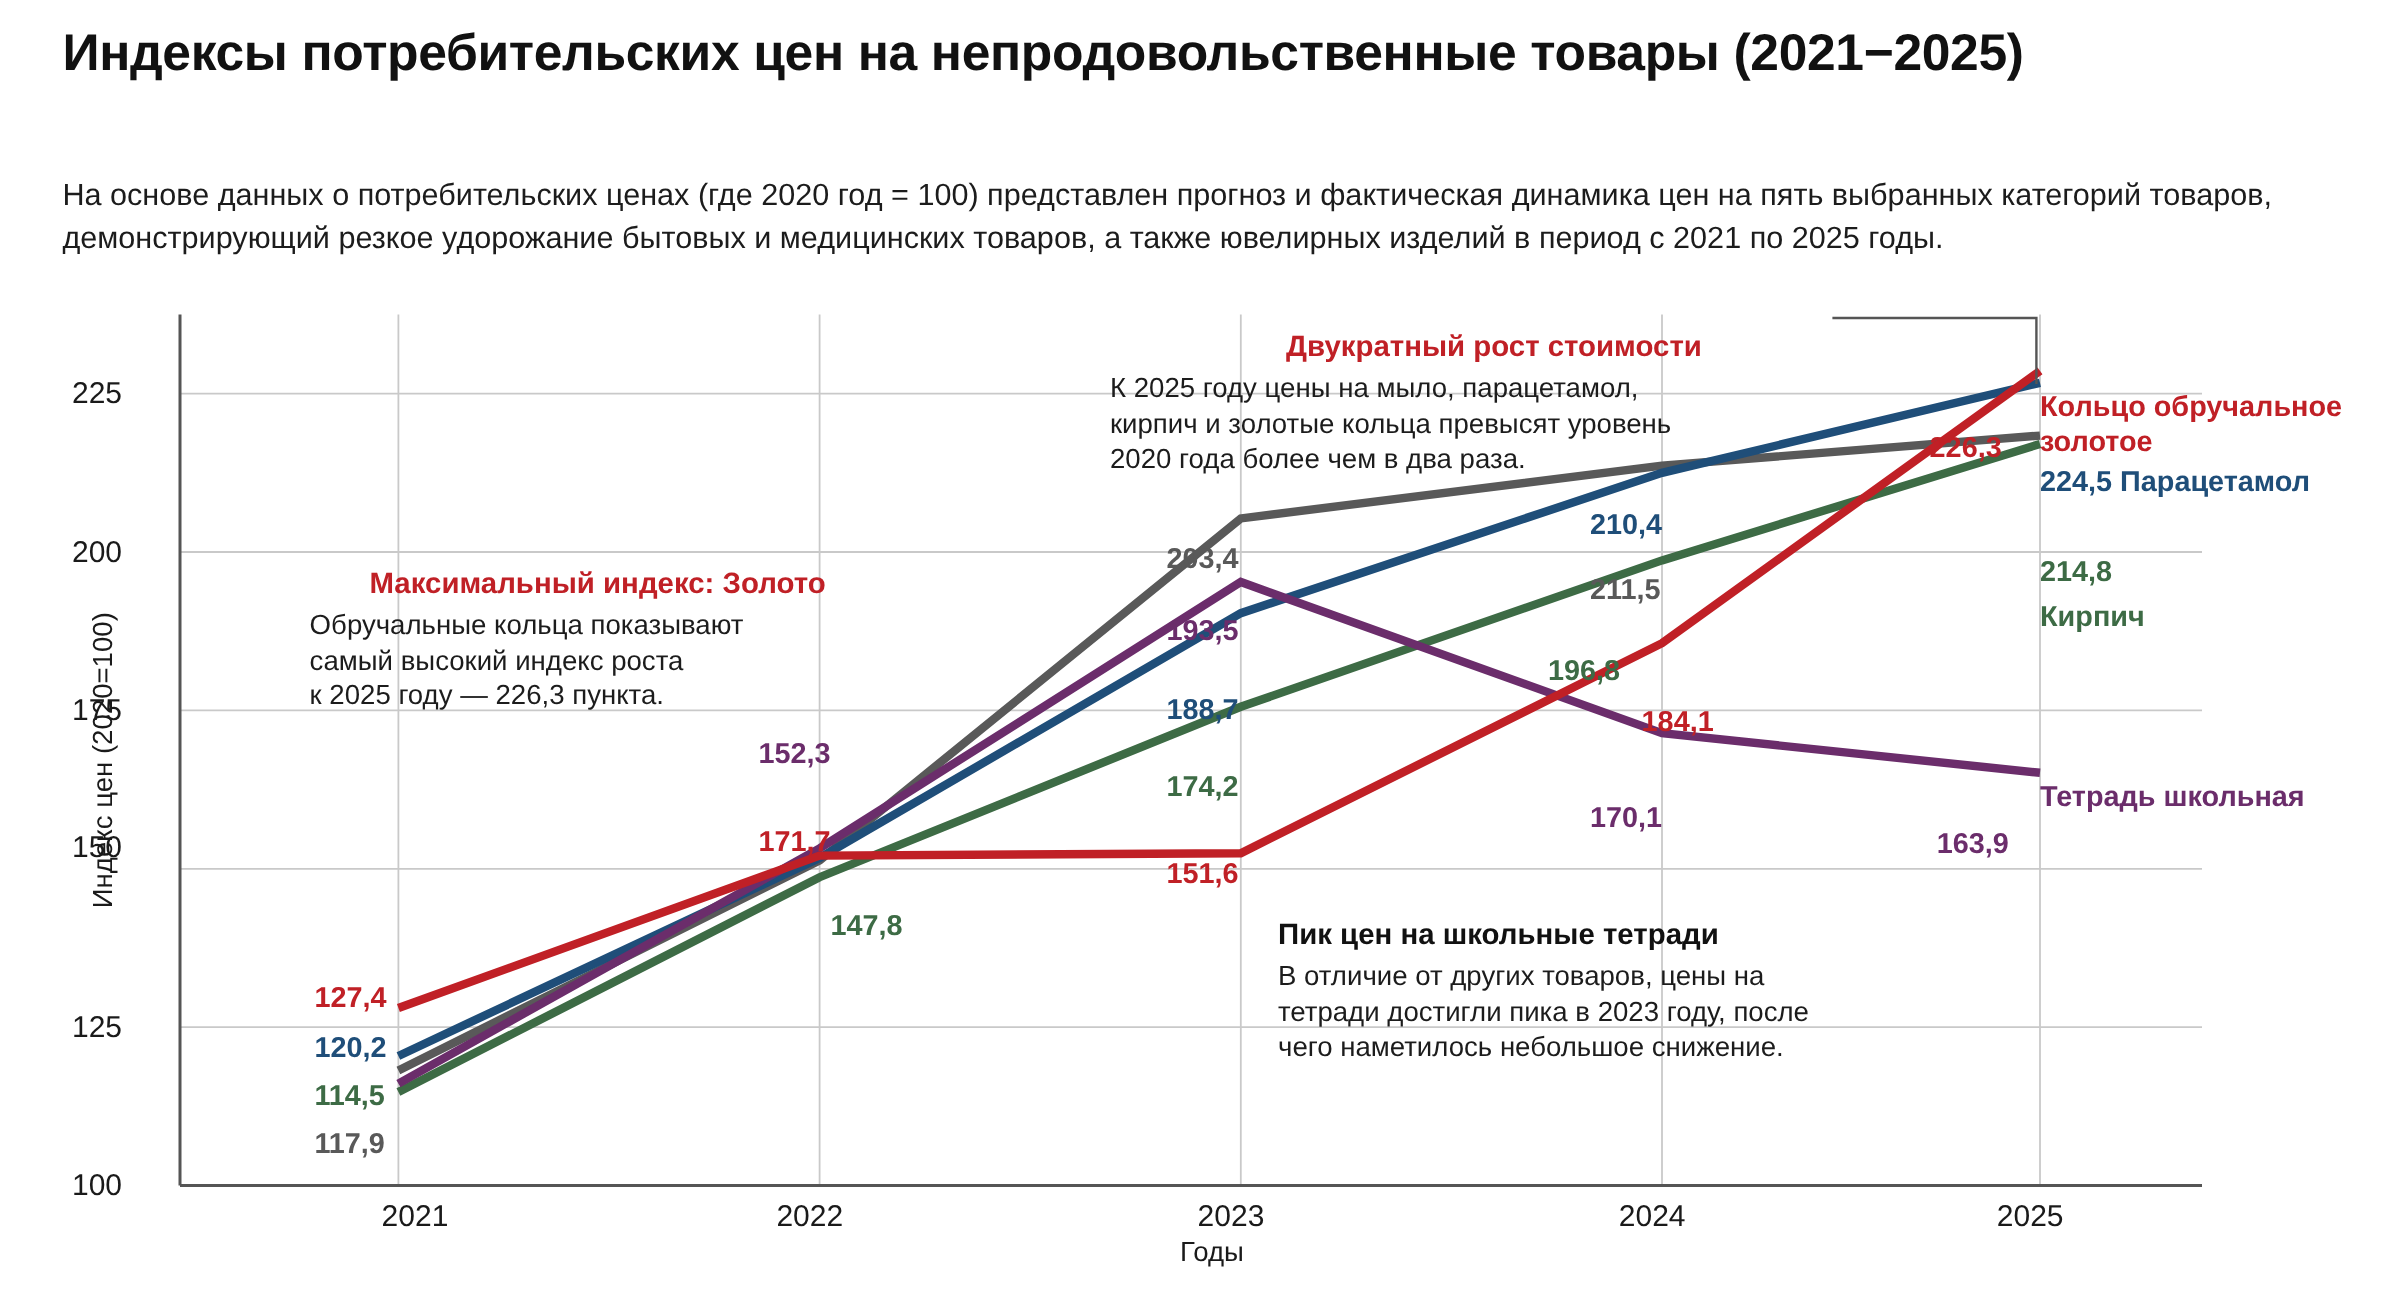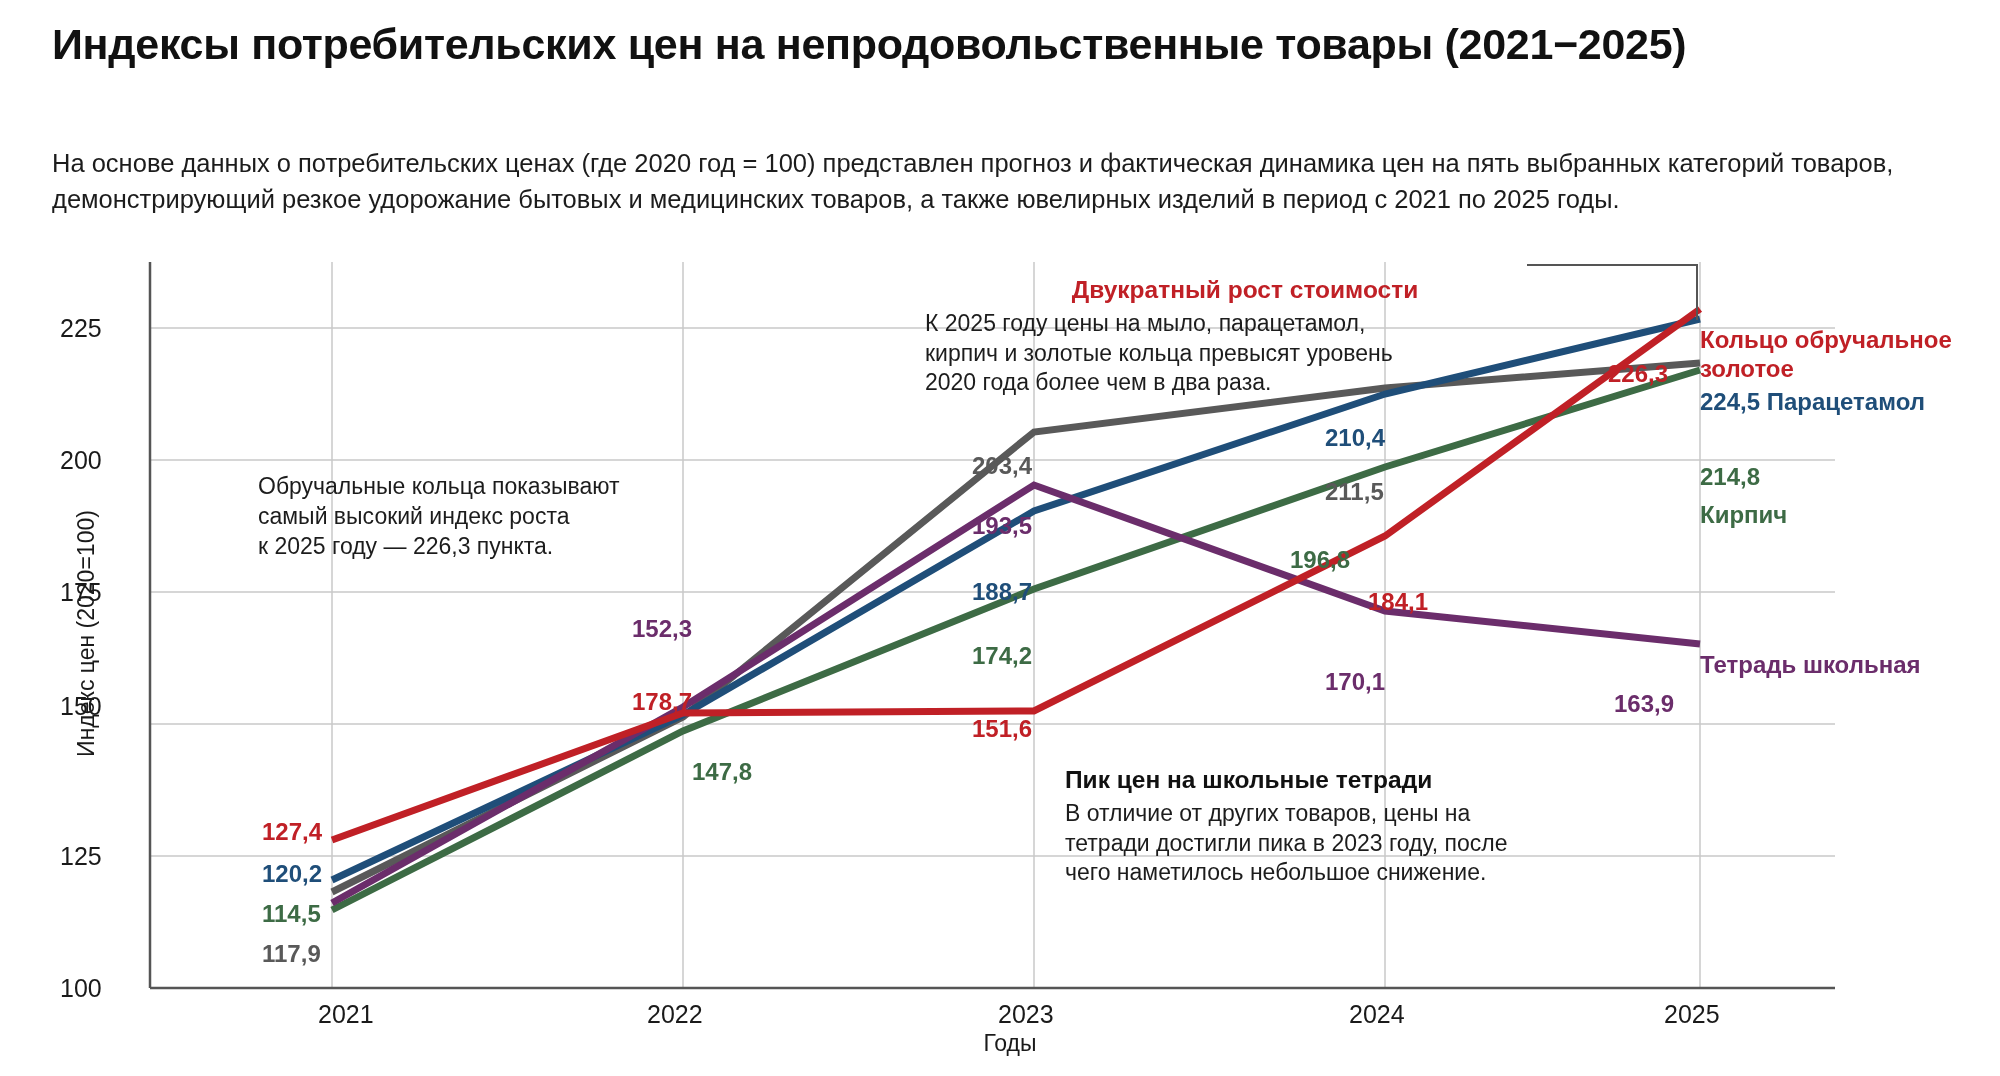--- a/index.html
+++ b/index.html
@@ -170,21 +170,21 @@
 
     <div id="ylabel-text">Индекс цен (2020=100)</div>
     <div id="xlabel-text">Годы</div>
 
     <div class="val-label" style="left:262px; top:818px; color:#c02026;">127,4</div>
     <div class="val-label" style="left:262px; top:860px; color:#1f4e79;">120,2</div>
     <div class="val-label" style="left:262px; top:900px; color:#3d6b45;">114,5</div>
     <div class="val-label" style="left:262px; top:940px; color:#595959;">117,9</div>
 
     <div class="val-label" style="left:632px; top:615px; color:#6b2d6b;">152,3</div>
-    <div class="val-label" style="left:632px; top:688px; color:#c02026;">178,7</div>
+    <div class="val-label" style="left:632px; top:688px; color:#c02026;">171,7</div>
     <div class="val-label" style="left:692px; top:758px; color:#3d6b45;">147,8</div>
 
     <div class="val-label" style="left:972px; top:452px; color:#595959;">203,4</div>
     <div class="val-label" style="left:972px; top:512px; color:#6b2d6b;">193,5</div>
     <div class="val-label" style="left:972px; top:578px; color:#1f4e79;">188,7</div>
     <div class="val-label" style="left:972px; top:642px; color:#3d6b45;">174,2</div>
     <div class="val-label" style="left:972px; top:715px; color:#c02026;">151,6</div>
 
     <div class="val-label" style="left:1325px; top:424px; color:#1f4e79;">210,4</div>
     <div class="val-label" style="left:1325px; top:478px; color:#595959;">211,5</div>
@@ -196,20 +196,21 @@
     <div class="val-label" style="left:1614px; top:690px; color:#6b2d6b;">163,9</div>
 
     <div class="series-label" style="left:1700px; top:325px; color:#c02026; white-space:pre-line;">Кольцо обручальное
 золотое</div>
     <div class="series-label" style="left:1700px; top:387px; color:#1f4e79;">224,5 Парацетамол</div>
     <div class="series-label" style="left:1700px; top:462px; color:#3d6b45;">214,8</div>
     <div class="series-label" style="left:1700px; top:500px; color:#3d6b45;">Кирпич</div>
     <div class="series-label" style="left:1700px; top:650px; color:#6b2d6b;">Тетрадь школьная</div>
 
     <div class="anno anno-red" style="left:258px; top:472px; width:480px;">
+      <div class="anno-title">Максимальный индекс: Золото</div>
       <div class="anno-body" style="white-space:pre-line;">Обручальные кольца показывают
 самый высокий индекс роста
 к 2025 году — 226,3 пункта.</div>
     </div>
 
     <div class="anno anno-red" style="left:925px; top:275px; width:640px;">
       <div class="anno-title">Двукратный рост стоимости</div>
       <div class="anno-body" style="white-space:pre-line;">К 2025 году цены на мыло, парацетамол,
 кирпич и золотые кольца превысят уровень
 2020 года более чем в два раза.</div>

